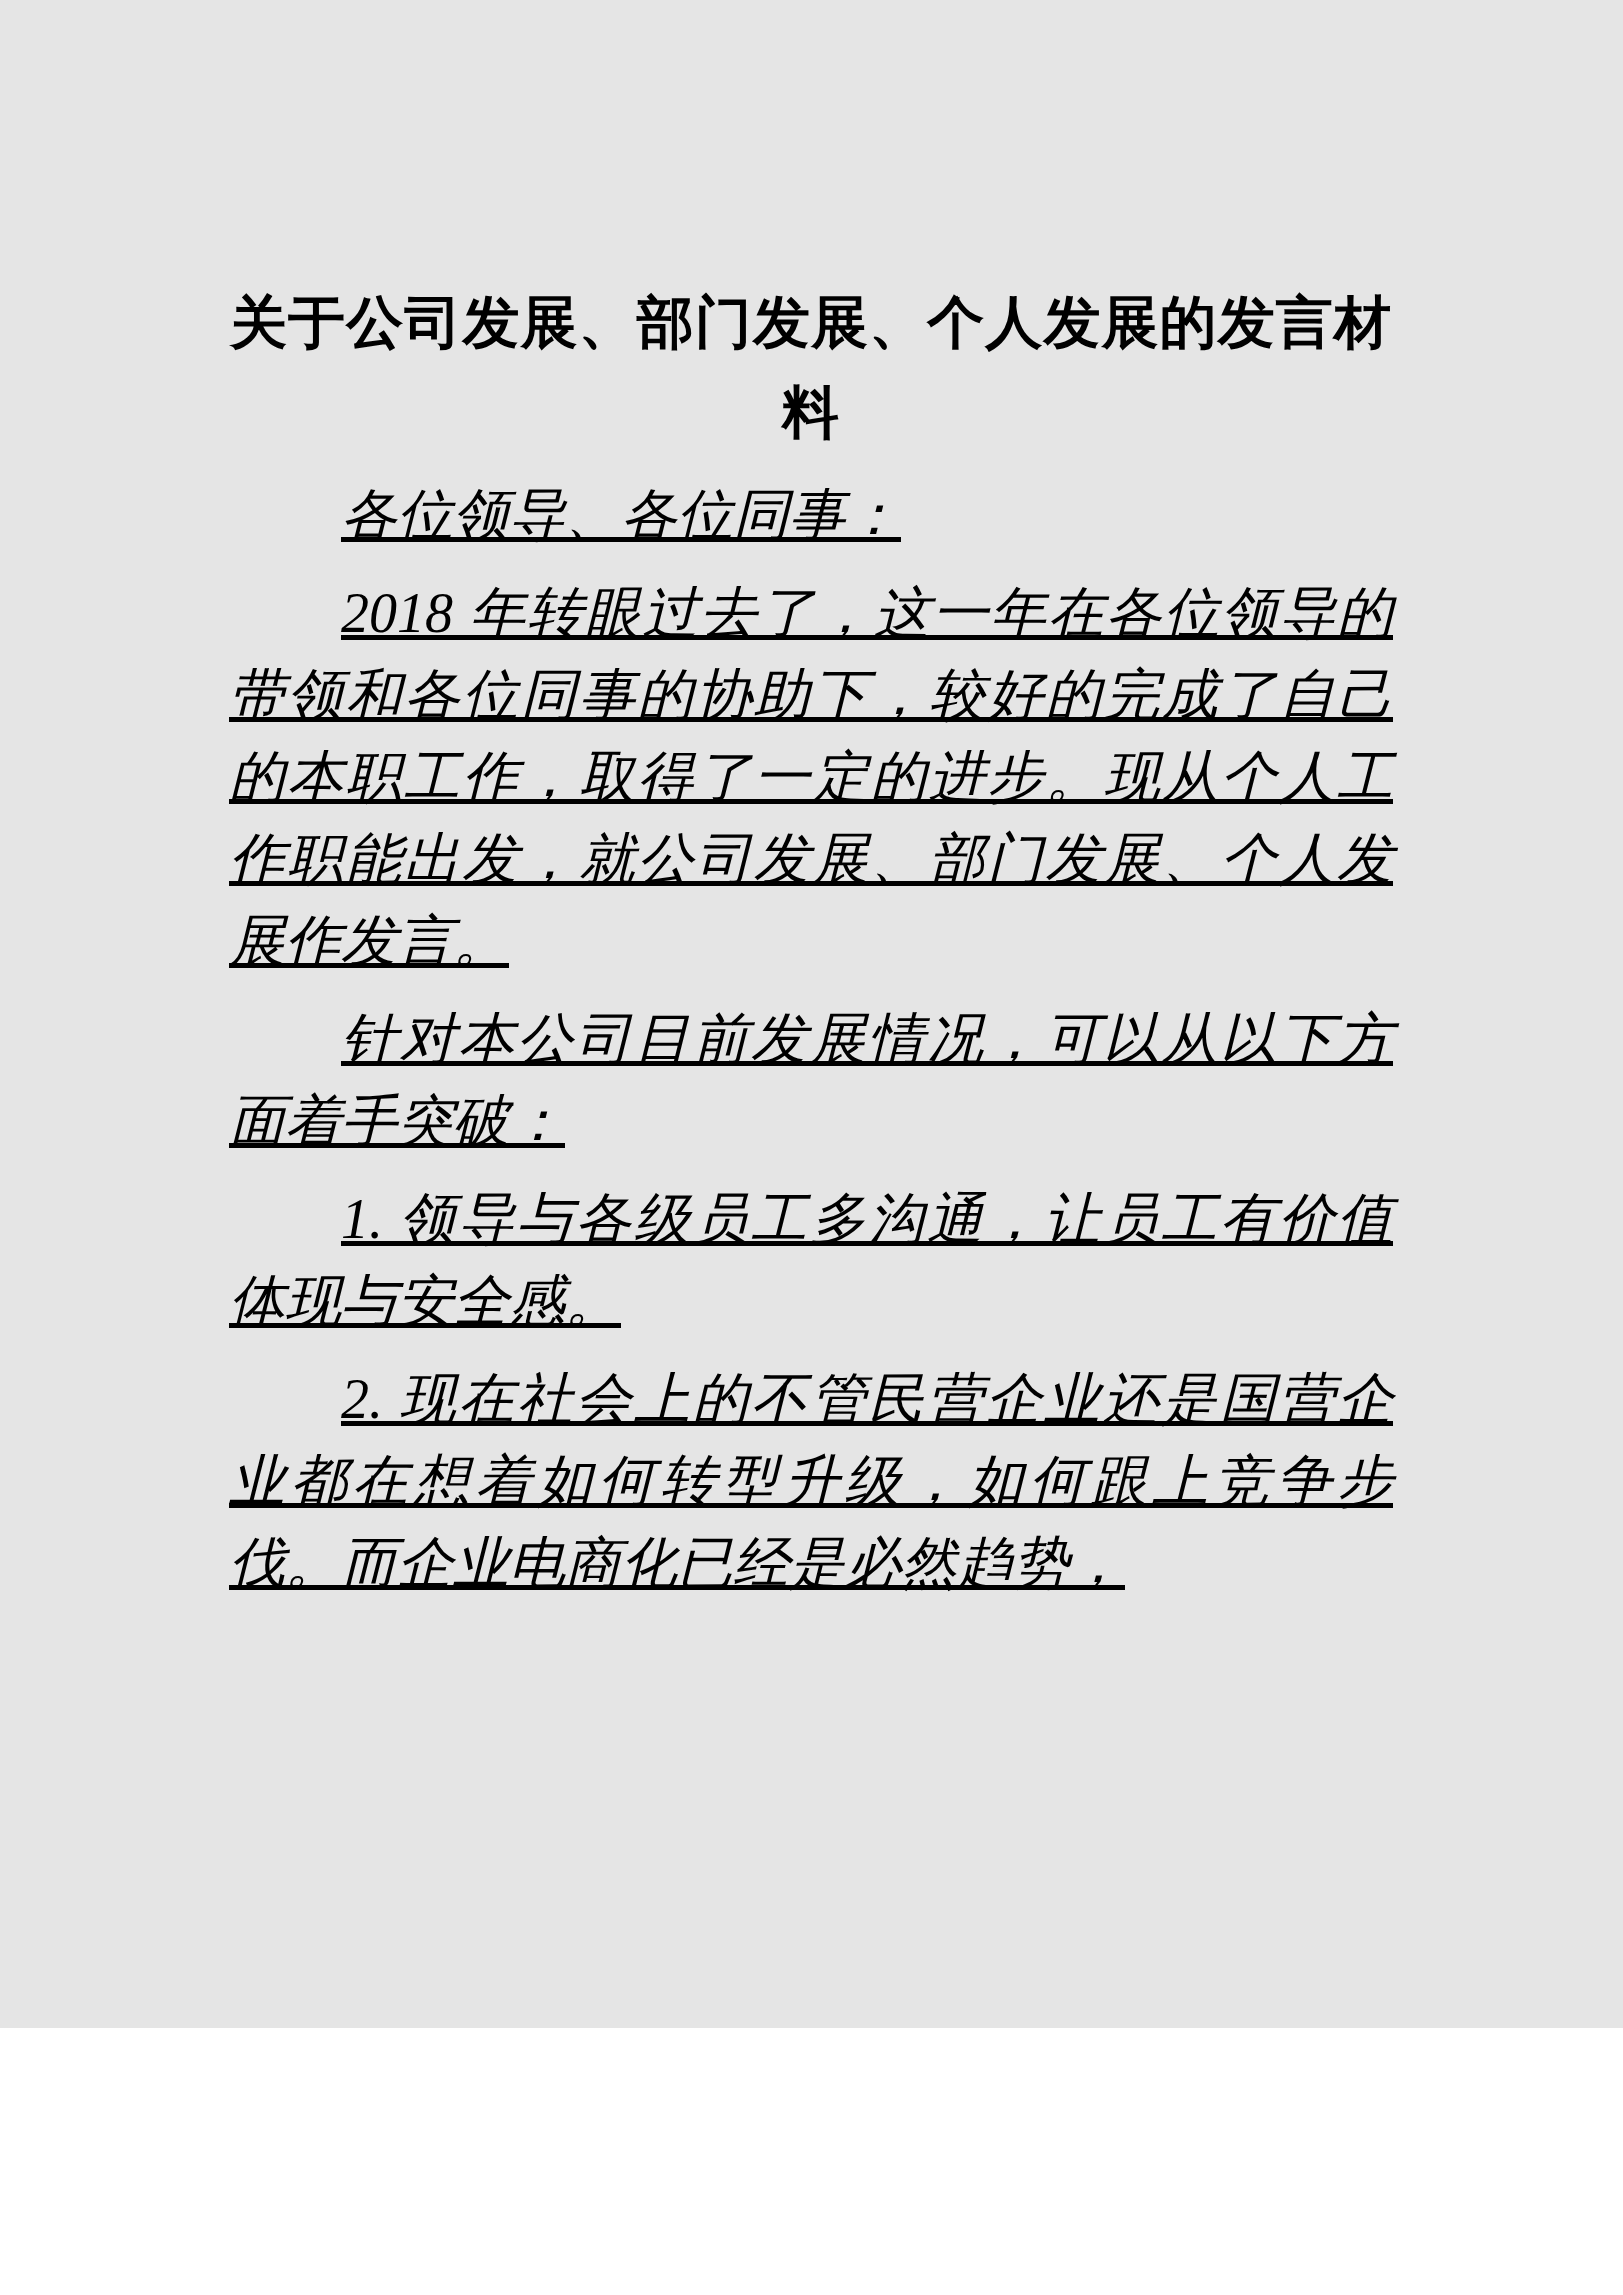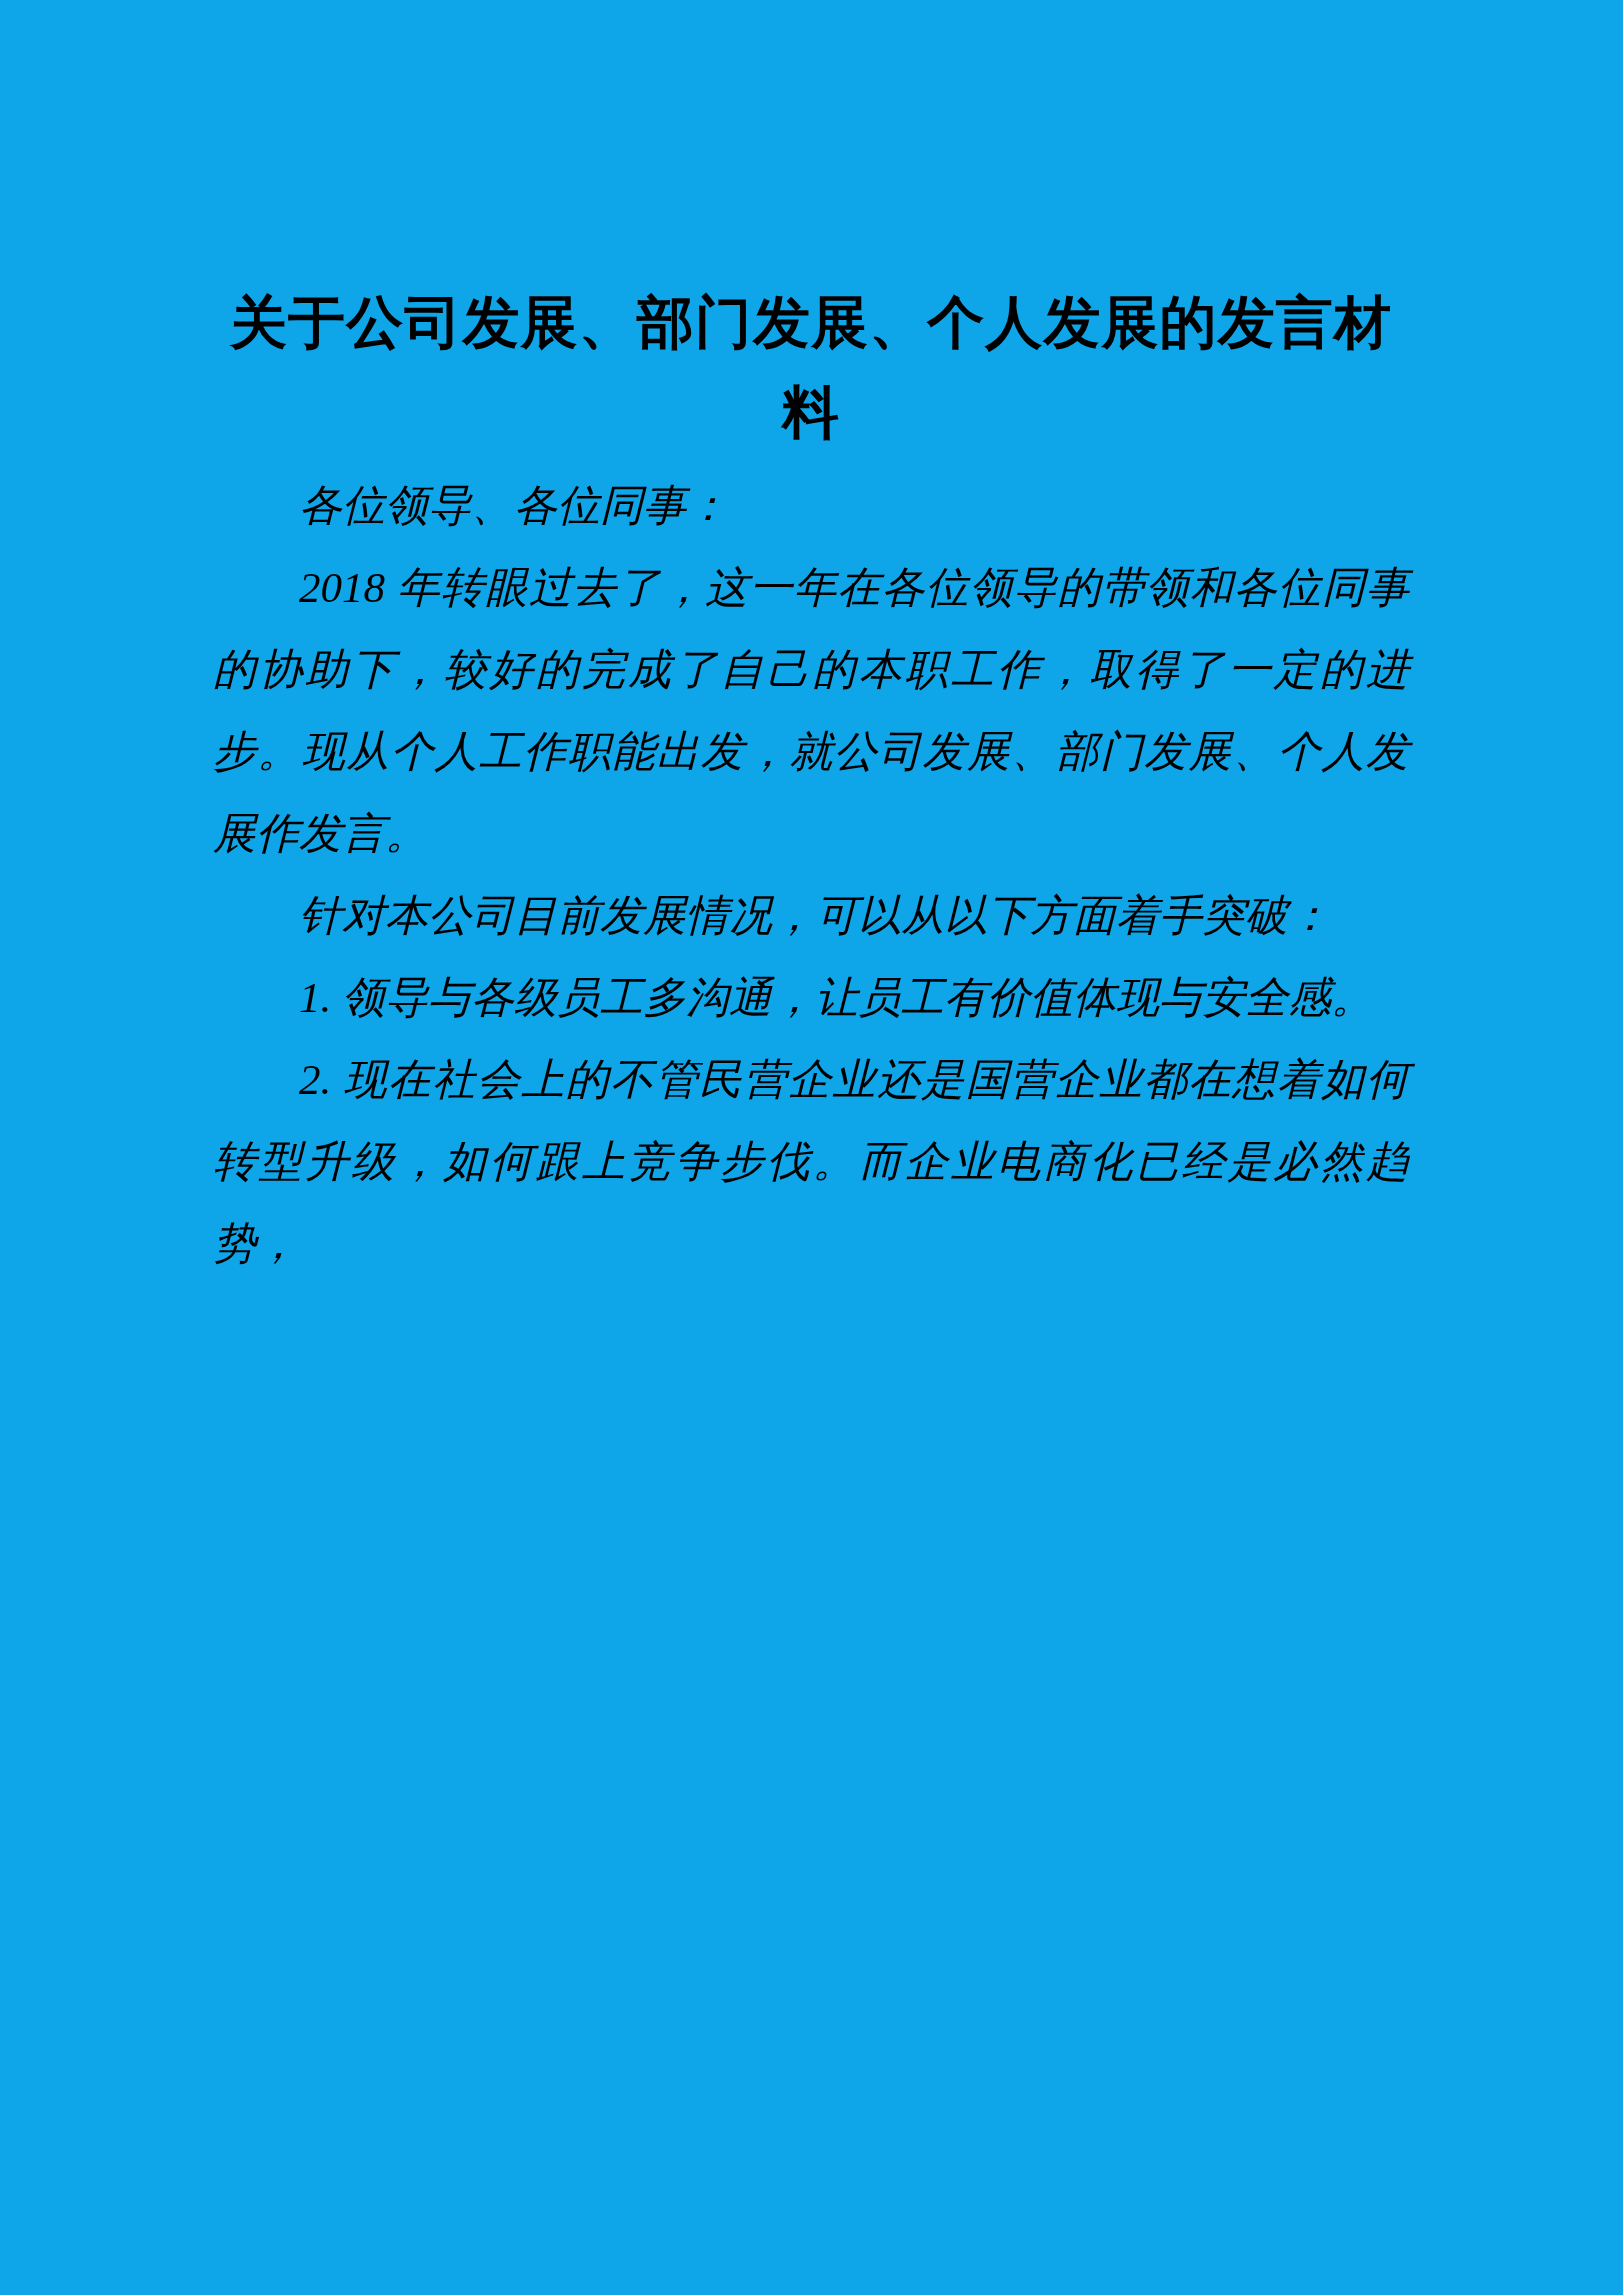--- a/index.html
+++ b/index.html
@@ -3,49 +3,50 @@
 <meta charset="utf-8">
 <style>
   html, body {
     margin: 0;
     padding: 0;
     background: #ffffff;
   }
   .page {
     position: relative;
     width: 1623px;
-    height: 2295px;
-    background: #0ea5e9;
+    height: 2028px;
+    background: #e5e5e5;
     color: #000000;
     font-family: "Liberation Serif", serif;
     overflow: hidden;
   }
   .content {
     position: absolute;
     left: 213px;
     top: 278px;
     width: 1196px;
   }
   .doc-title {
     margin: 0 0 6.7px 0;
     font-size: 57px;
     line-height: 90px;
     letter-spacing: 1.1px;
     font-weight: bold;
     font-style: normal;
     text-align: center;
   }
   .para {
-    margin: 0;
-    font-size: 43px;
+    margin: 16px;
+    font-size: 56px;
     line-height: 82px;
     text-align: justify;
     text-indent: 2em;
     font-style: italic; 
     word-break: break-all;
+    text-decoration: underline;
   }
   .page-footer {
     position: absolute;
     left: 0;
     right: 0;
     top: 2115px;
     text-align: center;
     font-size: 31px;
     line-height: 45px;
     font-style: normal;

